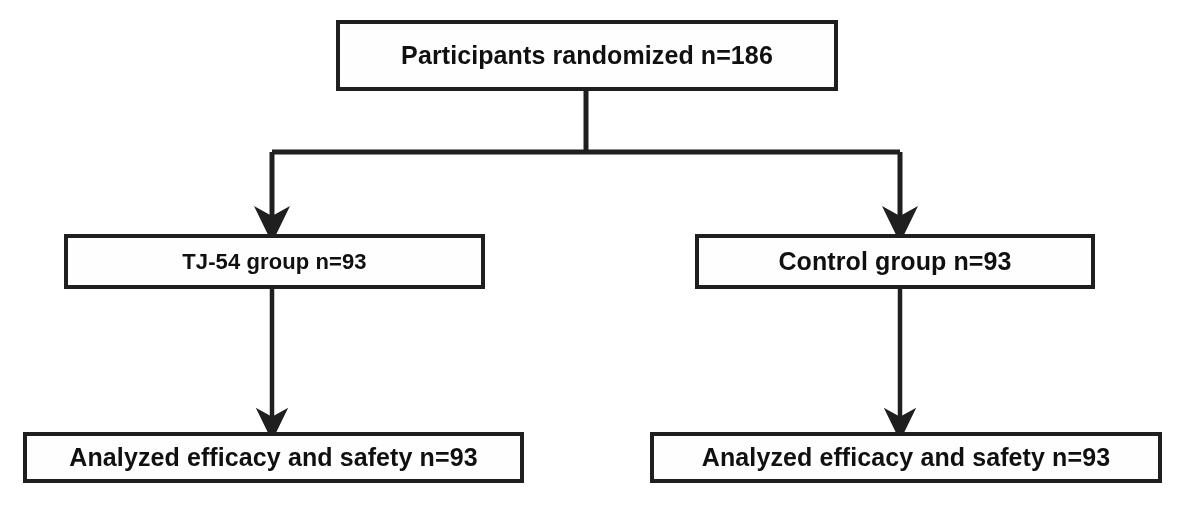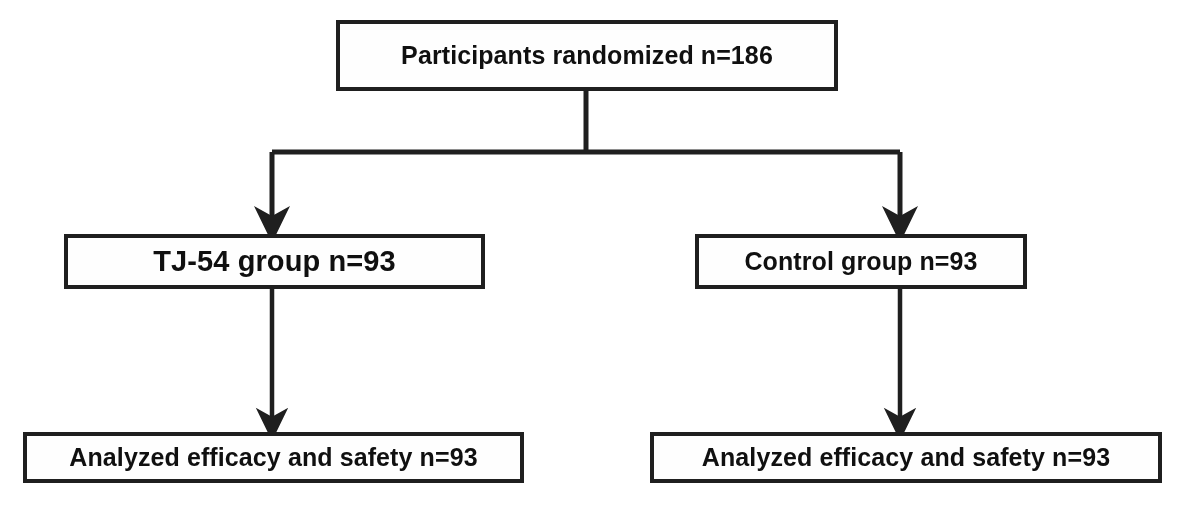--- a/index.html
+++ b/index.html
@@ -31,23 +31,23 @@
     color: #101010;
     letter-spacing: 0.1px;
     white-space: nowrap;
     line-height: 1;
     text-align: center;
   }
   #box-root       { left: 336px; top: 20px;  width: 502px; height: 71px; }
   #box-root .flow-box-label { font-size: 25px; }
 
   #box-treatment  { left: 64px;  top: 234px; width: 421px; height: 55px; }
-  #box-treatment .flow-box-label { font-size: 29px; }
+  #box-treatment .flow-box-label { font-size: 22px; }
 
-  #box-control    { left: 695px; top: 234px; width: 332px; height: 55px; }
+  #box-control    { left: 695px; top: 234px; width: 400px; height: 55px; }
   #box-control .flow-box-label { font-size: 25px; }
 
   #box-analyzed-treatment { left: 23px;  top: 432px; width: 501px; height: 51px; }
   #box-analyzed-treatment .flow-box-label { font-size: 25px; }
 
   #box-analyzed-control   { left: 650px; top: 432px; width: 512px; height: 51px; }
   #box-analyzed-control .flow-box-label { font-size: 25px; }
 
   #connectors {
     position: absolute;

